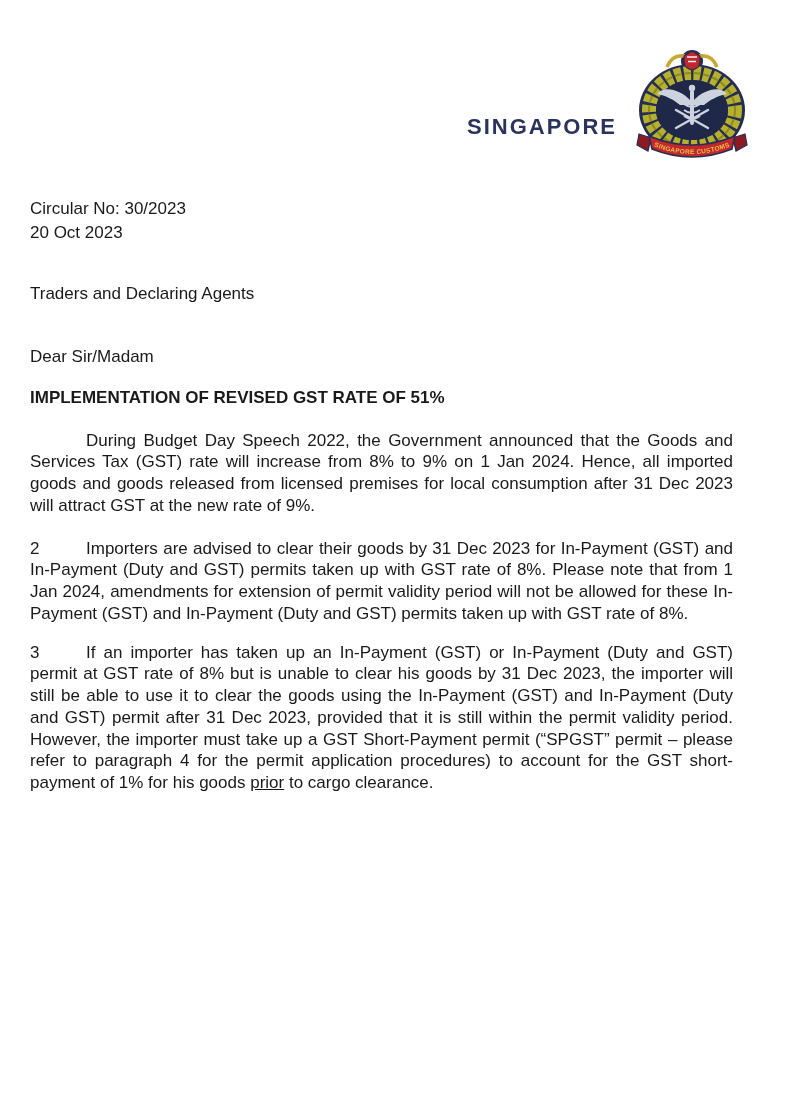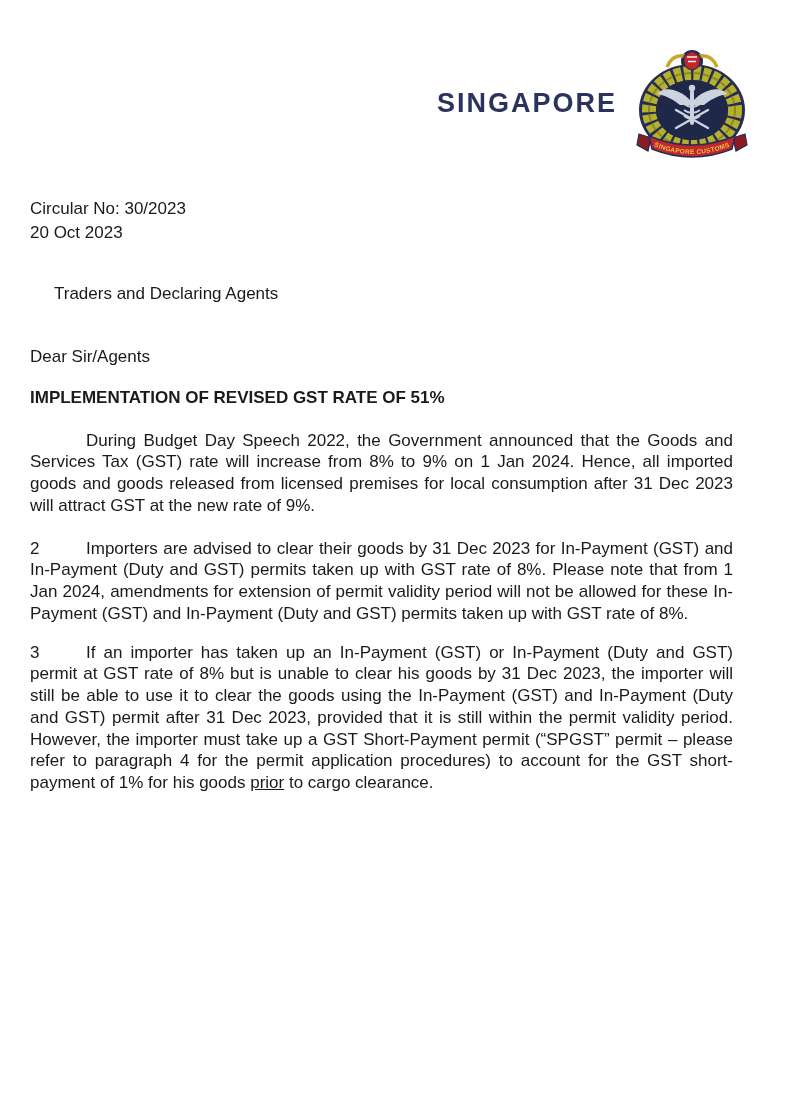--- a/index.html
+++ b/index.html
@@ -17,39 +17,39 @@
   }
   
   .header {
     display:flex;
     justify-content:flex-end;
     align-items:flex-start;
     padding:48px 55px 0 0;
     height:168px;
   }
   .wordmark {
-    margin-top:42px;
+    margin-top:66px;
     margin-right:10px;
     text-align:center;
     color:#29335e;
     font-weight:bold;
-    font-size:27px;
+    font-size:22px;
     line-height:26px;
     letter-spacing:2px;
     white-space:nowrap;
   }
   .crest { width:130px; height:120px; display:block; }
   
   .doc {
     margin:29px 79px 0 30px; 
     font-size:17px;
     line-height:21.75px;
   }
   .meta { line-height:24px; }
-  .addressee { margin-top:38px;margin-left:24px; }
+  .addressee { margin-top:38px; }
   .salutation { margin-top:41px; }
   .subject { margin-top:19px; font-size:17px; font-weight:bold; line-height:22px; }
   p.para { text-align:justify; margin-top:21px; }
   p.para.p3 { margin-top:17px; }
   .tab { display:inline-block; width:56px; }
   .emph { font-weight:normal; text-decoration:underline; }
 </style>
 </head>
 <body>
 
@@ -101,21 +101,21 @@
 
   <main class="doc">
 
     <div class="meta">
       <div>Circular No: 30/2023</div>
       <div>20 Oct 2023</div>
     </div>
 
     <div class="addressee">Traders and Declaring Agents</div>
 
-    <div class="salutation">Dear Sir/Agents</div>
+    <div class="salutation">Dear Sir/Madam</div>
 
     <h1 class="subject">IMPLEMENTATION OF REVISED GST RATE OF 51%</h1>
 
     <p class="para"><span class="tab"></span><span>During Budget Day Speech 2022, the Government announced that the Goods and Services Tax (GST) rate will increase from 8% to 9% on 1 Jan 2024. Hence, all imported goods and goods released from licensed premises for local consumption after 31 Dec 2023 will attract GST at the new rate of 9%.</span></p>
 
     <p class="para"><span class="tab">2</span><span>Importers are advised to clear their goods by 31 Dec 2023 for In-Payment (GST) and In-Payment (Duty and GST) permits taken up with GST rate of 8%. Please note that from 1 Jan 2024, amendments for extension of permit validity period will not be allowed for these In-Payment (GST) and In-Payment (Duty and GST) permits taken up with GST rate of 8%.</span></p>
 
     <p class="para p3"><span class="tab">3</span><span>If an importer has taken up an In-Payment (GST) or In-Payment (Duty and GST) permit at GST rate of 8% but is unable to clear his goods by 31 Dec 2023, the importer will still be able to use it to clear the goods using the In-Payment (GST) and In-Payment (Duty and GST) permit after 31 Dec 2023, provided that it is still within the permit validity period. However, the importer must take up a GST Short-Payment permit (“SPGST” permit – please refer to paragraph 4 for the permit application procedures) to account for the GST short-payment of 1% for his goods </span><span class="emph">prior</span><span> to cargo clearance.</span></p>
 
   </main>

